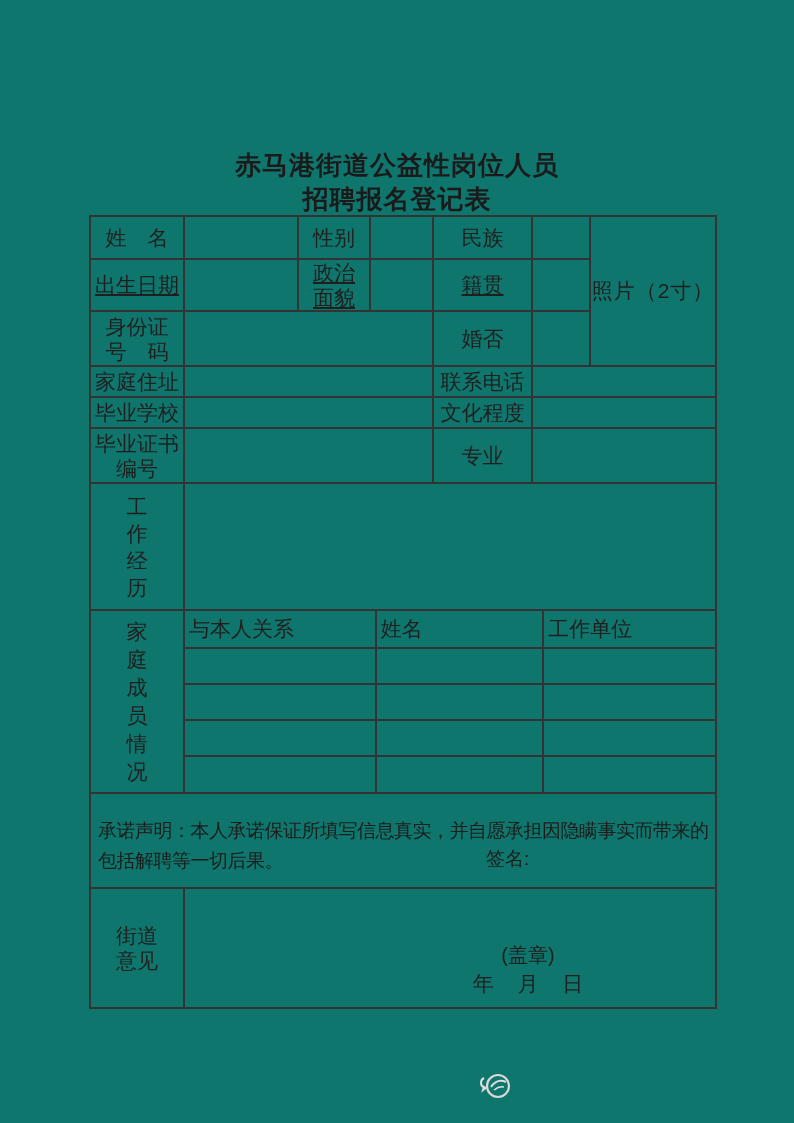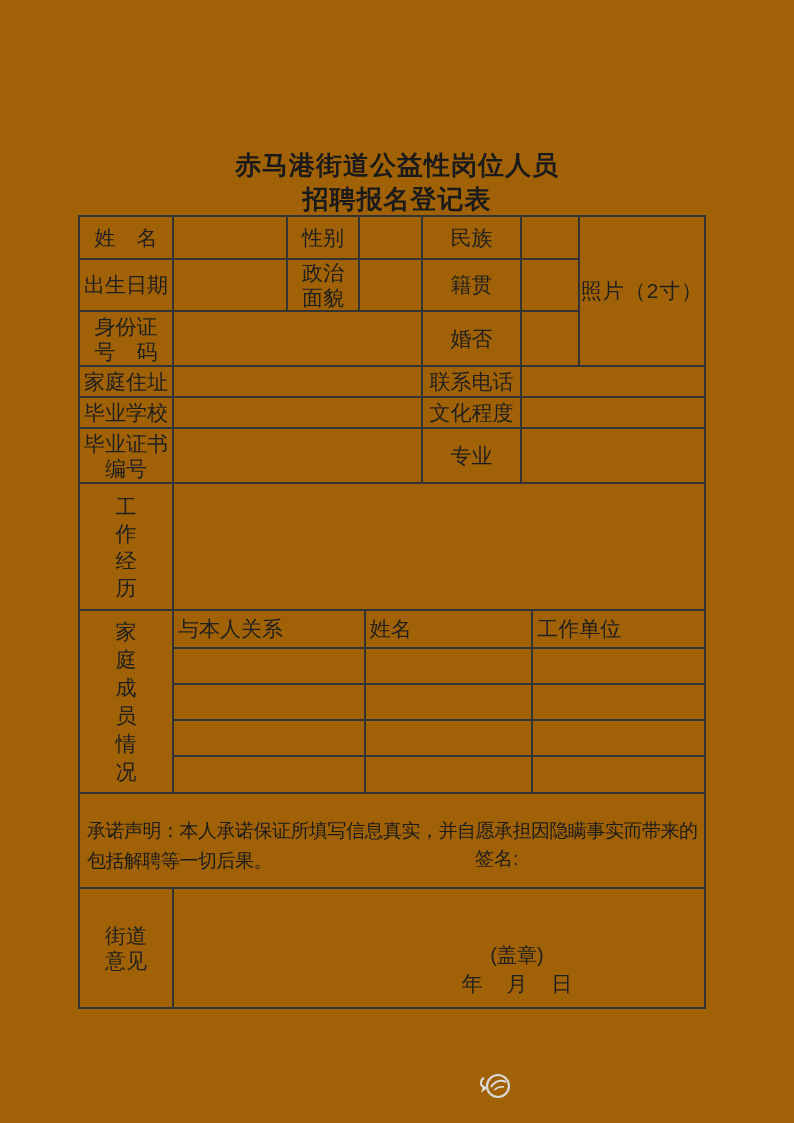--- a/index.html
+++ b/index.html
@@ -1,38 +1,38 @@
 <!DOCTYPE html>
 <html><head>
 <meta charset="utf-8">
 <style>
   html,body{margin:0;padding:0;background:#ffffff;}
   .page{
     position:relative;
     width:794px;height:1123px;
-    background:#a16207;
+    background:#0f766e;
     font-family:"Liberation Sans","DejaVu Sans",sans-serif;
     color:#1f1f1f;
     overflow:hidden;
   }
   .title{
     position:absolute;top:148px;left:0;right:0;
     text-align:center;font-weight:700;font-size:26px;line-height:34px;
     letter-spacing:1px;color:#1a1a1a;
   }
   table.form{
-    position:absolute;left:78px;top:215px;
+    position:absolute;left:89px;top:215px;
     width:628px;border-collapse:collapse;table-layout:fixed;
   }
   table.form td{
     border:2px solid #333;
     padding:0;text-align:center;vertical-align:middle;
     font-size:21px;color:#1f1f1f;
   }
-  .r1{height:43px;} .r2{height:52px;} .r3{height:55px;}
+  .r1{height:43px;} .r2{height:52px;text-decoration:underline;} .r3{height:55px;}
   .r4{height:31px;} .r5{height:31px;} .r6{height:55px;padding-left:16px;}
   .r7{height:127px;} .r8{height:178px;} .r9{height:95px;margin-top:7px;} .r10{height:120px;}
   .two-line{white-space:pre-line;line-height:25px;}
   .vert{white-space:pre-line;font-size:22px;line-height:28px;}
   .vert-work{line-height:27px;}
   .photo-cell{font-size:21px;letter-spacing:1px;}
   .family-wrap{padding:0 !important;vertical-align:top !important;}
   table.family{
     width:100%;height:100%;border-collapse:collapse;table-layout:fixed;
   }

